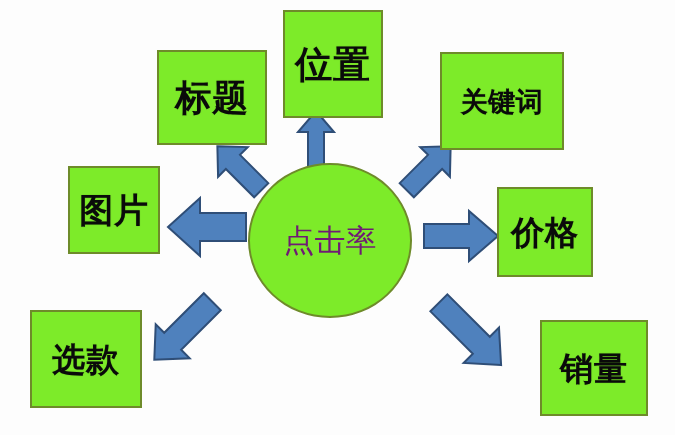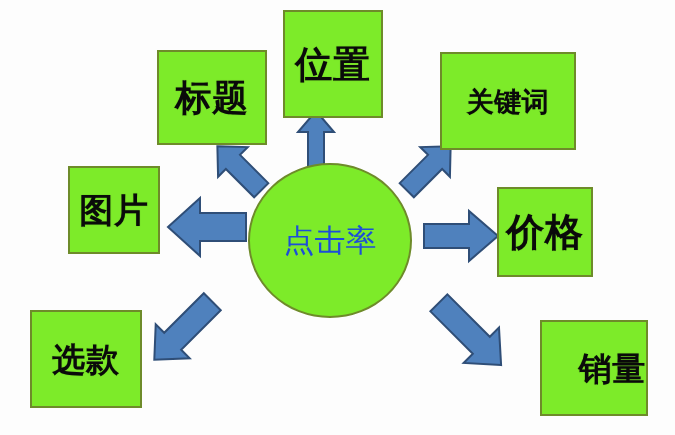--- a/index.html
+++ b/index.html
@@ -36,33 +36,33 @@
     text-shadow: 0 0 1px rgba(0,0,0,0.35);
   }
 
   
   #box-weizhi    { left: 283px; top: 10px;  width: 100px; height: 108px; }
   #box-weizhi .node-label { font-size: 37px; }
 
   #box-biaoti    { left: 157px; top: 50px;  width: 110px;  height: 95px; }
   #box-biaoti .node-label { font-size: 36px; }
 
-  #box-guanjianci{ left: 440px; top: 52px;  width: 136px; height: 98px; }
+  #box-guanjianci{ left: 440px; top: 52px;  width: 124px; height: 98px; }
   #box-guanjianci .node-label { font-size: 27px; }
 
   #box-tupian    { left: 68px;  top: 166px; width: 92px;  height: 88px; }
   #box-tupian .node-label { font-size: 34px; }
 
   #box-jiage     { left: 497px; top: 187px; width: 96px;  height: 90px; }
-  #box-jiage .node-label { font-size: 38px; }
+  #box-jiage .node-label { font-size: 33px; }
 
   #box-xuankuan  { left: 30px;  top: 310px; width: 112px;  height: 98px; }
   #box-xuankuan .node-label { font-size: 33px; }
 
-  #box-xiaoliang { left: 540px; top: 320px; width: 108px; height: 96px; justify-content: flex-end; }
+  #box-xiaoliang { left: 540px; top: 320px; width: 108px; height: 96px; }
   #box-xiaoliang .node-label { font-size: 33px; }
 
   
   #center-node {
     position: absolute;
     left: 248px;
     top: 163px;
     width: 164px;
     height: 155px;
     box-sizing: border-box;
@@ -70,21 +70,21 @@
     border: 2px solid #6E8B2A;
     border-radius: 50%;
     display: flex;
     align-items: center;
     justify-content: center;
     z-index: 5;
   }
   #center-node .node-label {
     font-size: 31px;
     font-weight: 400;
-    color: #1d4ed8;
+    color: #701a75;
     white-space: nowrap;
   }
 
   
   .arrow {
     position: absolute;
     z-index: 3;
   }
   .arrow svg { display: block; overflow: visible; }
 </style>

